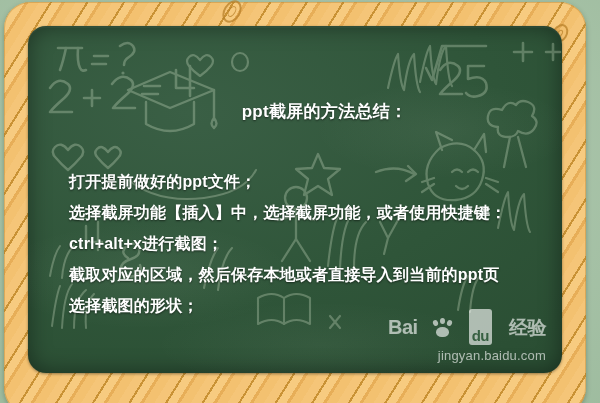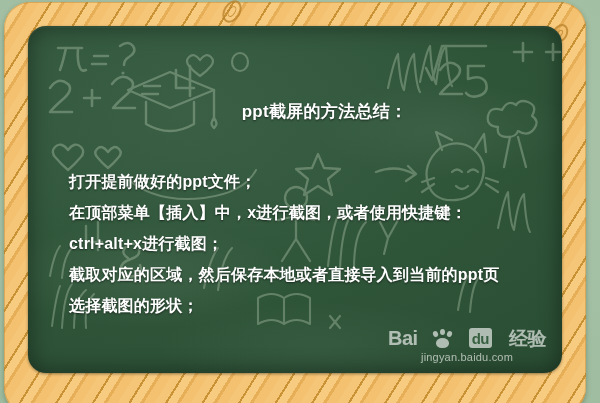--- a/index.html
+++ b/index.html
@@ -182,35 +182,35 @@
     display: block;
     background: #ffffff;
     border-radius: 50%;
   }
   .wm-paw i:nth-child(1) { width: 5px; height: 6px; left: 1px;  top: 2px;  transform: rotate(-22deg); }
   .wm-paw i:nth-child(2) { width: 5px; height: 6px; left: 8px;  top: 0px;  }
   .wm-paw i:nth-child(3) { width: 5px; height: 6px; left: 15px; top: 2px;  transform: rotate(22deg); }
   .wm-paw i:nth-child(4) { width: 13px; height: 10px; left: 4px; top: 9px; border-radius: 50% 50% 45% 45%; }
   .wm-du {
     display: inline-block;
-    padding: 3px 3px 2px 3px;
+    padding: 19px 3px 2px 3px;
     background: #ffffff;
     color: #3f6b4a;
     border-radius: 3px;
     font-size: 15px;
     line-height: 1;
     text-align: right;
   }
   .wm-cn { font-size: 19px; margin-left: 3px; }
   .wm-url {
     color: #ffffff;
-    font-size: 11px;
+    font-size: 13px;
     letter-spacing: 0.2px;
     margin-top: 3px;
-    text-align: center;
+    text-align: right;
   }
 </style>
 </head>
 <body>
 
 <div id="stage">
 
   <div class="page-bg"></div>
 
   <div class="frame">
@@ -343,21 +343,21 @@
     </div>
 
     <div class="smudge"></div>
 
     <div class="content">
 
       <div class="board-title">ppt截屏的方法总结：</div>
 
       <div class="board-lines">
         <div class="board-line">打开提前做好的ppt文件；</div>
-        <div class="board-line">在顶部菜单【插入】中，x进行截图，或者使用快捷键：</div>
+        <div class="board-line">选择截屏功能【插入】中，选择截屏功能，或者使用快捷键：</div>
         <div class="board-line">ctrl+alt+x进行截图；</div>
         <div class="board-line">截取对应的区域，然后保存本地或者直接导入到当前的ppt页</div>
         <div class="board-line">选择截图的形状；</div>
       </div>
 
       <div class="watermark">
         <div class="wm-main">
           <span>Bai</span>
           <span class="wm-paw">
             <i></i>

